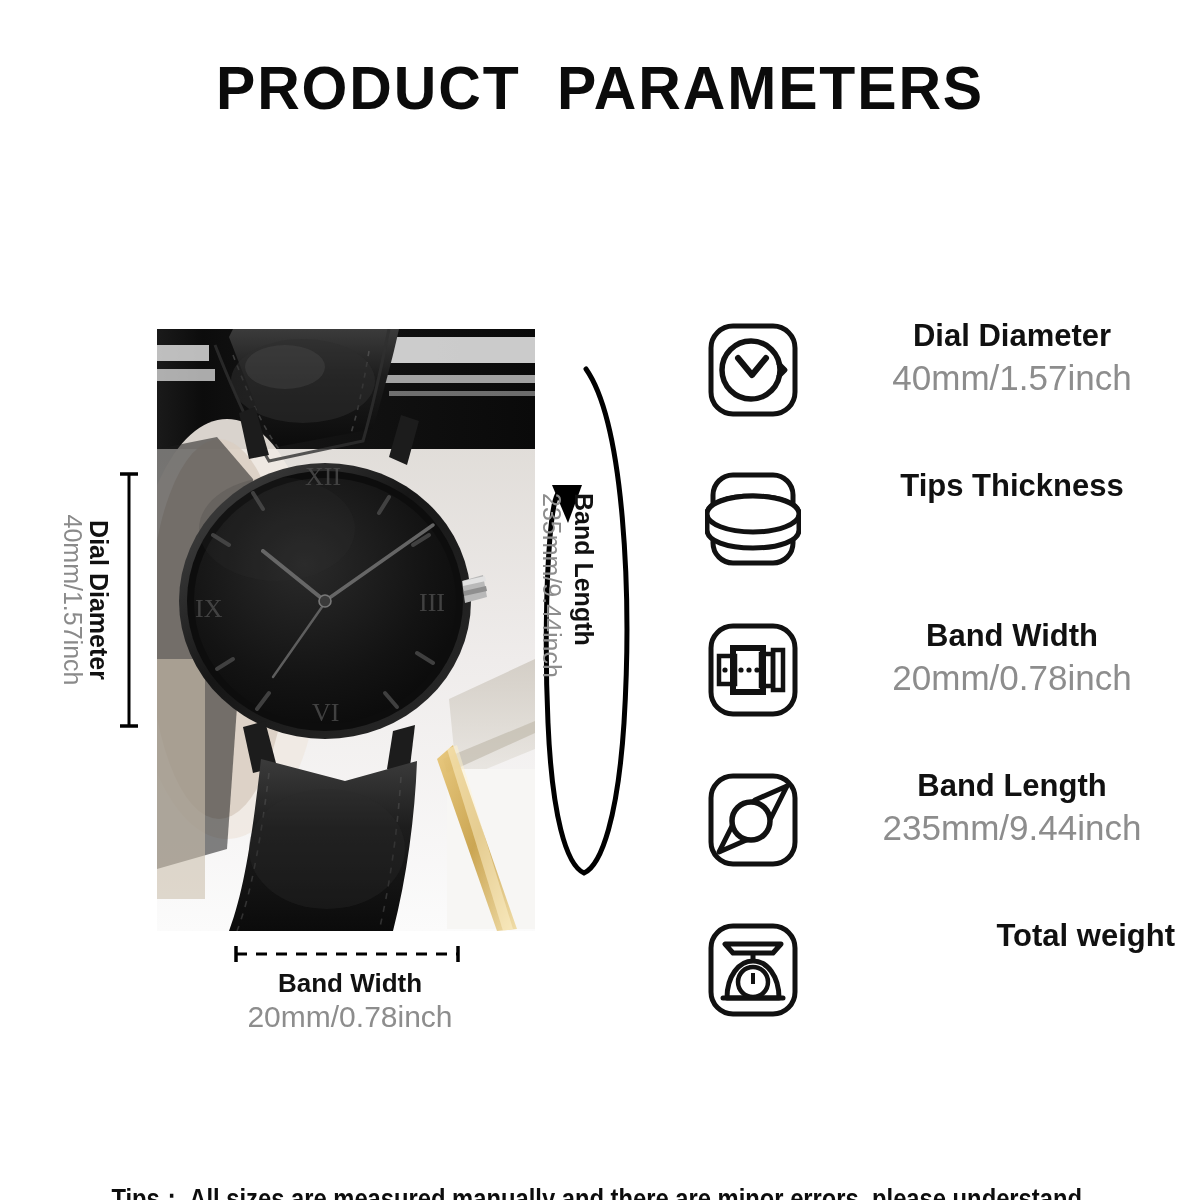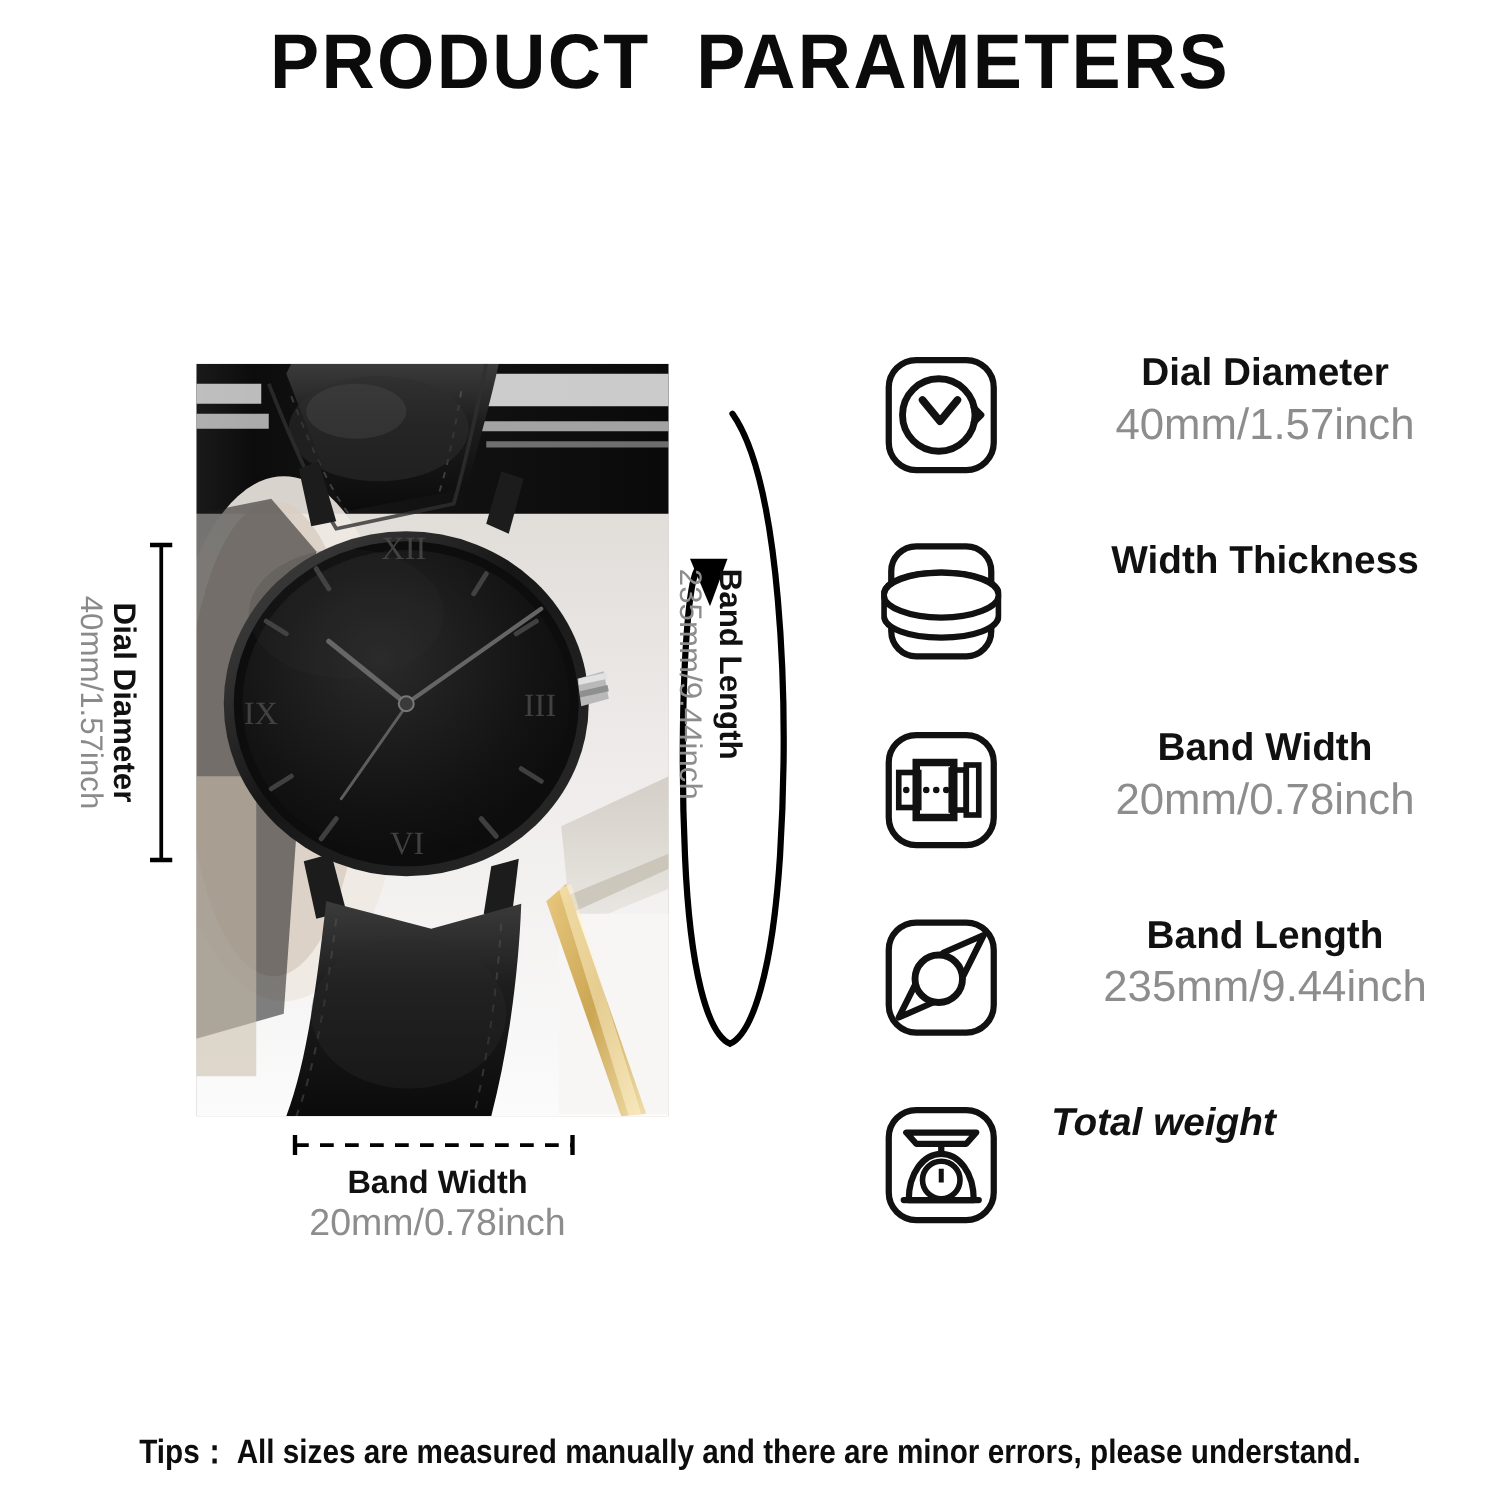--- a/index.html
+++ b/index.html
@@ -11,20 +11,21 @@
     width: 1200px;
     height: 1200px;
     position: relative;
     font-family: "Liberation Sans", sans-serif;
     overflow: hidden;
   }
   #page {
     position: absolute;
     inset: 0;
     background: #ffffff;
+    margin-top: 38px;
   }
 
   
   .title {
     position: absolute;
     top: 14px;
     left: 0;
     width: 1200px;
     text-align: center;
     font-family: "Liberation Sans Narrow", "Liberation Sans", sans-serif;
@@ -192,21 +193,21 @@
     color: #111;
     line-height: 40px;
     white-space: pre;
   }
   .spec-value {
     font-size: 35px;
     color: #8d8d8d;
     line-height: 44px;
     white-space: pre;
   }
-  .spec-row.weight .spec-text { text-align: left; padding-right: 8px; font-style: italic; }
+  .spec-row.weight .spec-text { text-align: right; padding-right: 8px; }
 
   
   .tips {
     position: absolute;
     left: 0;
     top: 1143px;
     width: 1200px;
     text-align: center;
     font-family: "Liberation Sans Narrow", "Liberation Sans", sans-serif;
     font-weight: bold;
@@ -388,21 +389,21 @@
 
     <div class="spec-row">
       <div class="spec-icon">
         <svg width="96" height="100" viewBox="0 0 96 100" xmlns="http://www.w3.org/2000/svg">
           <rect x="8" y="5" width="80" height="88" rx="20" ry="20" fill="none" stroke="#111" stroke-width="5"></rect>
           <path d="M2 44 C 2 33, 22 26, 48 26 C 74 26, 94 33, 94 44 L94 60 C 94 71, 74 78, 48 78 C 22 78, 2 71, 2 60 Z" fill="#fff" stroke="#111" stroke-width="5" stroke-linejoin="round"></path>
           <ellipse cx="48" cy="44" rx="46" ry="18" fill="#fff" stroke="#111" stroke-width="5"></ellipse>
         </svg>
       </div>
       <div class="spec-text">
-        <div class="spec-label">Width Thickness</div>
+        <div class="spec-label">Tips Thickness</div>
       </div>
     </div>
 
     <div class="spec-row">
       <div class="spec-icon">
         <svg width="96" height="100" viewBox="0 0 96 100" xmlns="http://www.w3.org/2000/svg">
           <rect x="6" y="6" width="84" height="88" rx="22" ry="22" fill="none" stroke="#111" stroke-width="5"></rect>
           <rect x="14" y="36" width="16" height="28" fill="none" stroke="#111" stroke-width="4.5"></rect>
           <rect x="28" y="28" width="30" height="44" fill="none" stroke="#111" stroke-width="6"></rect>
           <rect x="56" y="34" width="12" height="32" fill="none" stroke="#111" stroke-width="4.5"></rect>

